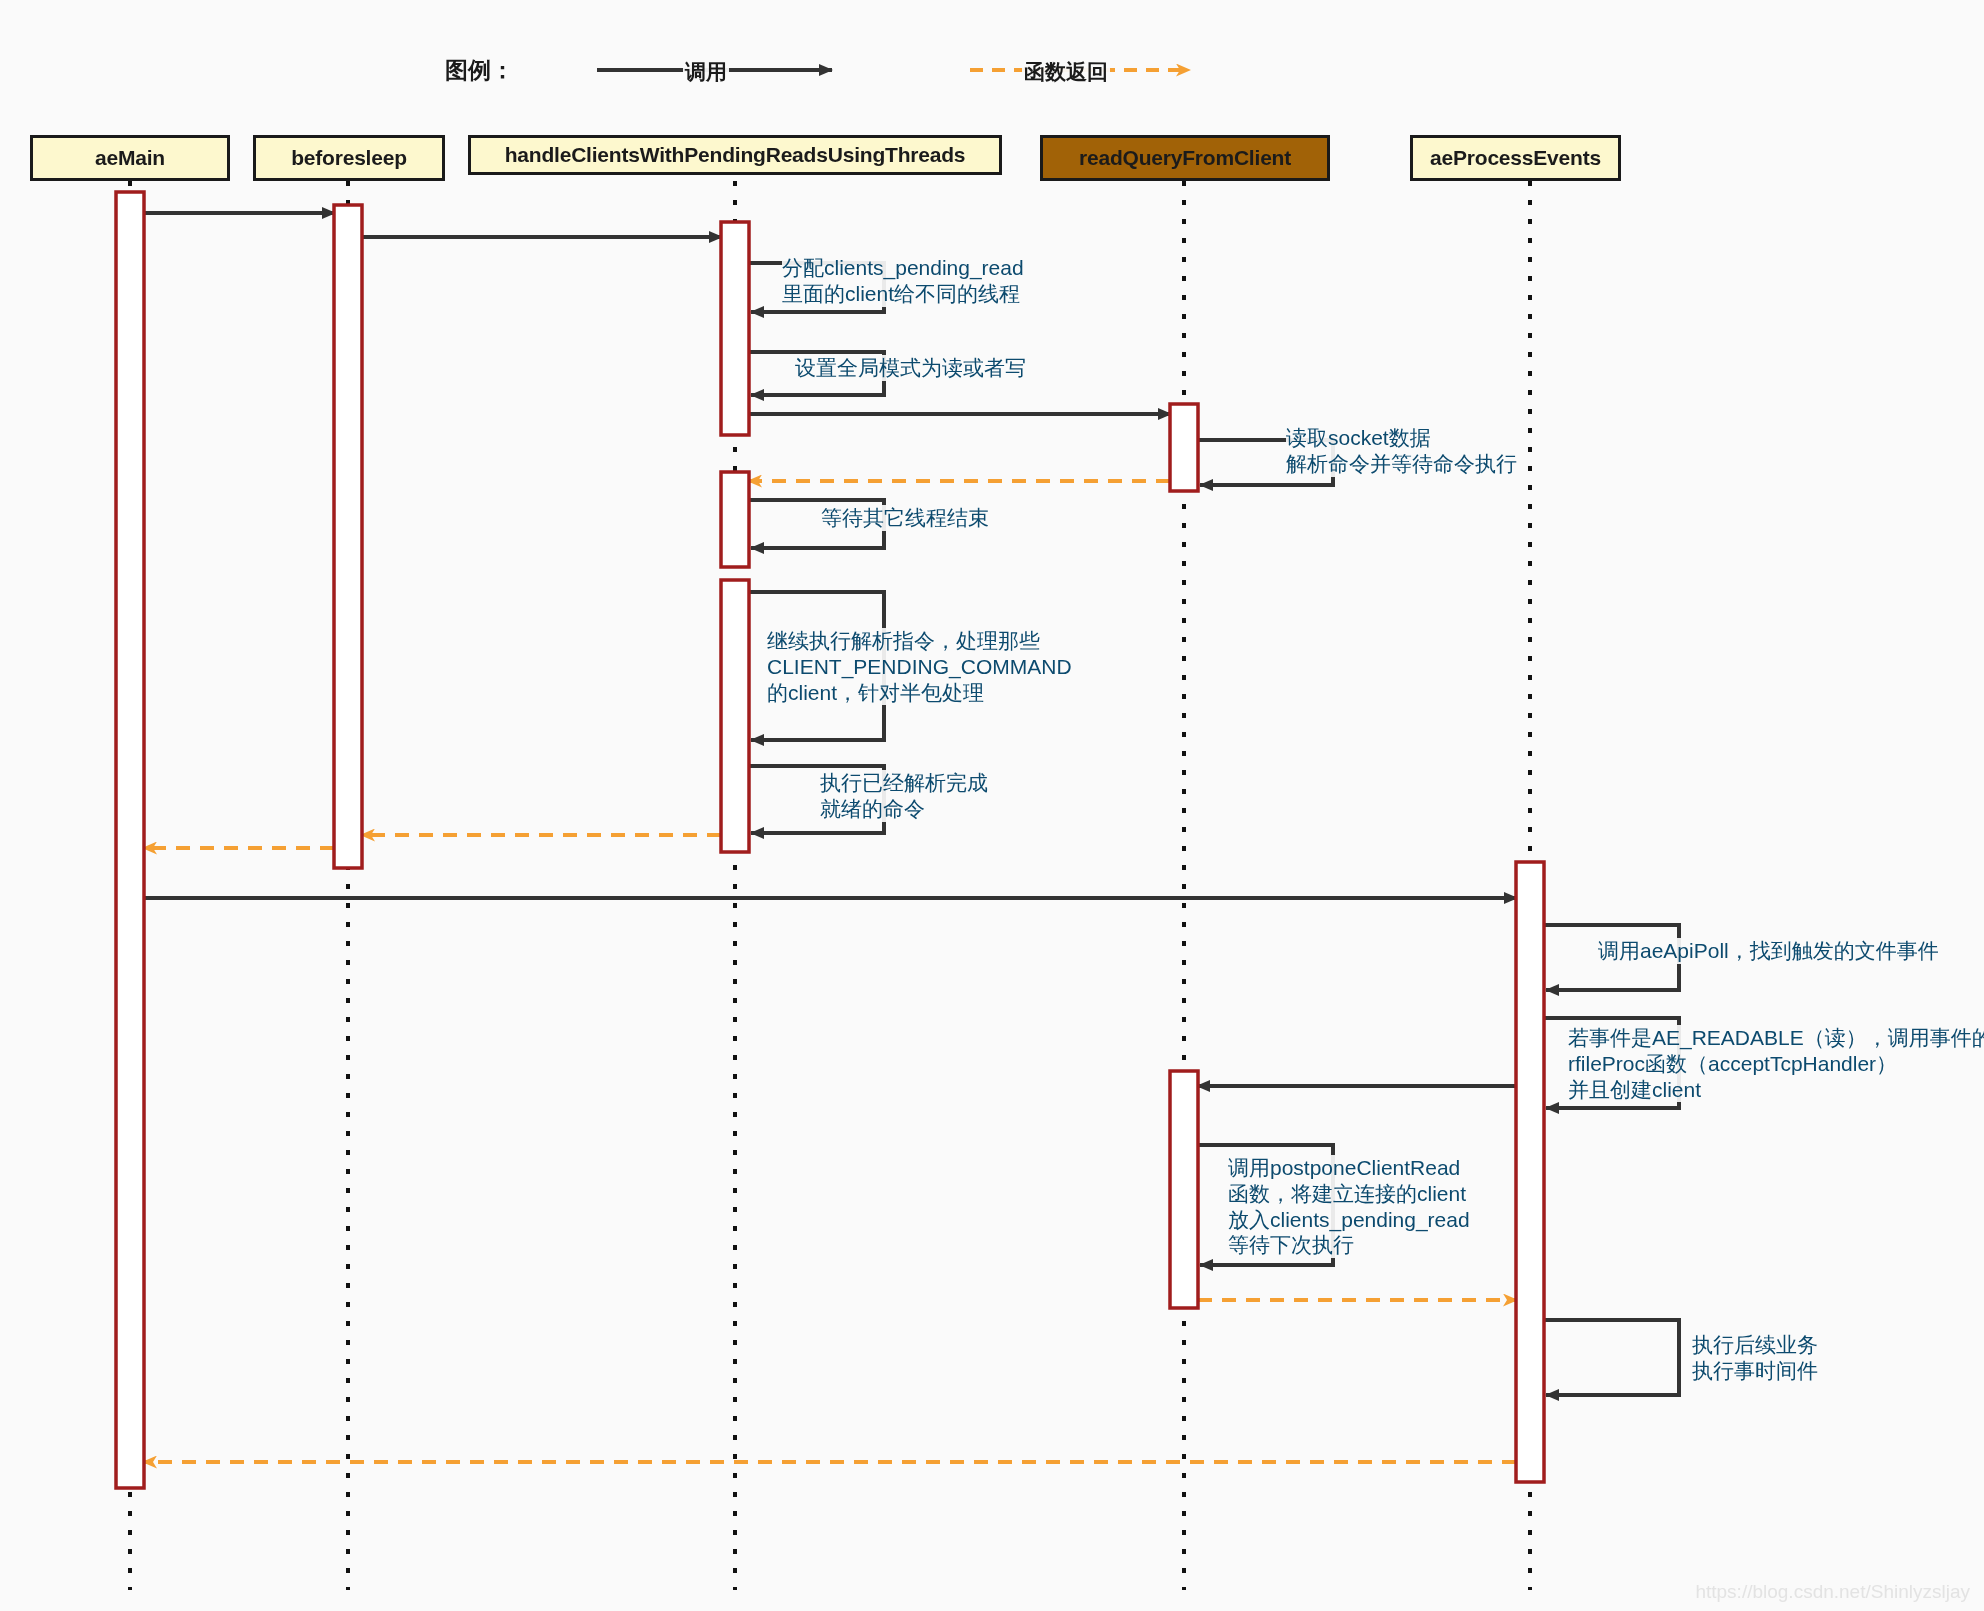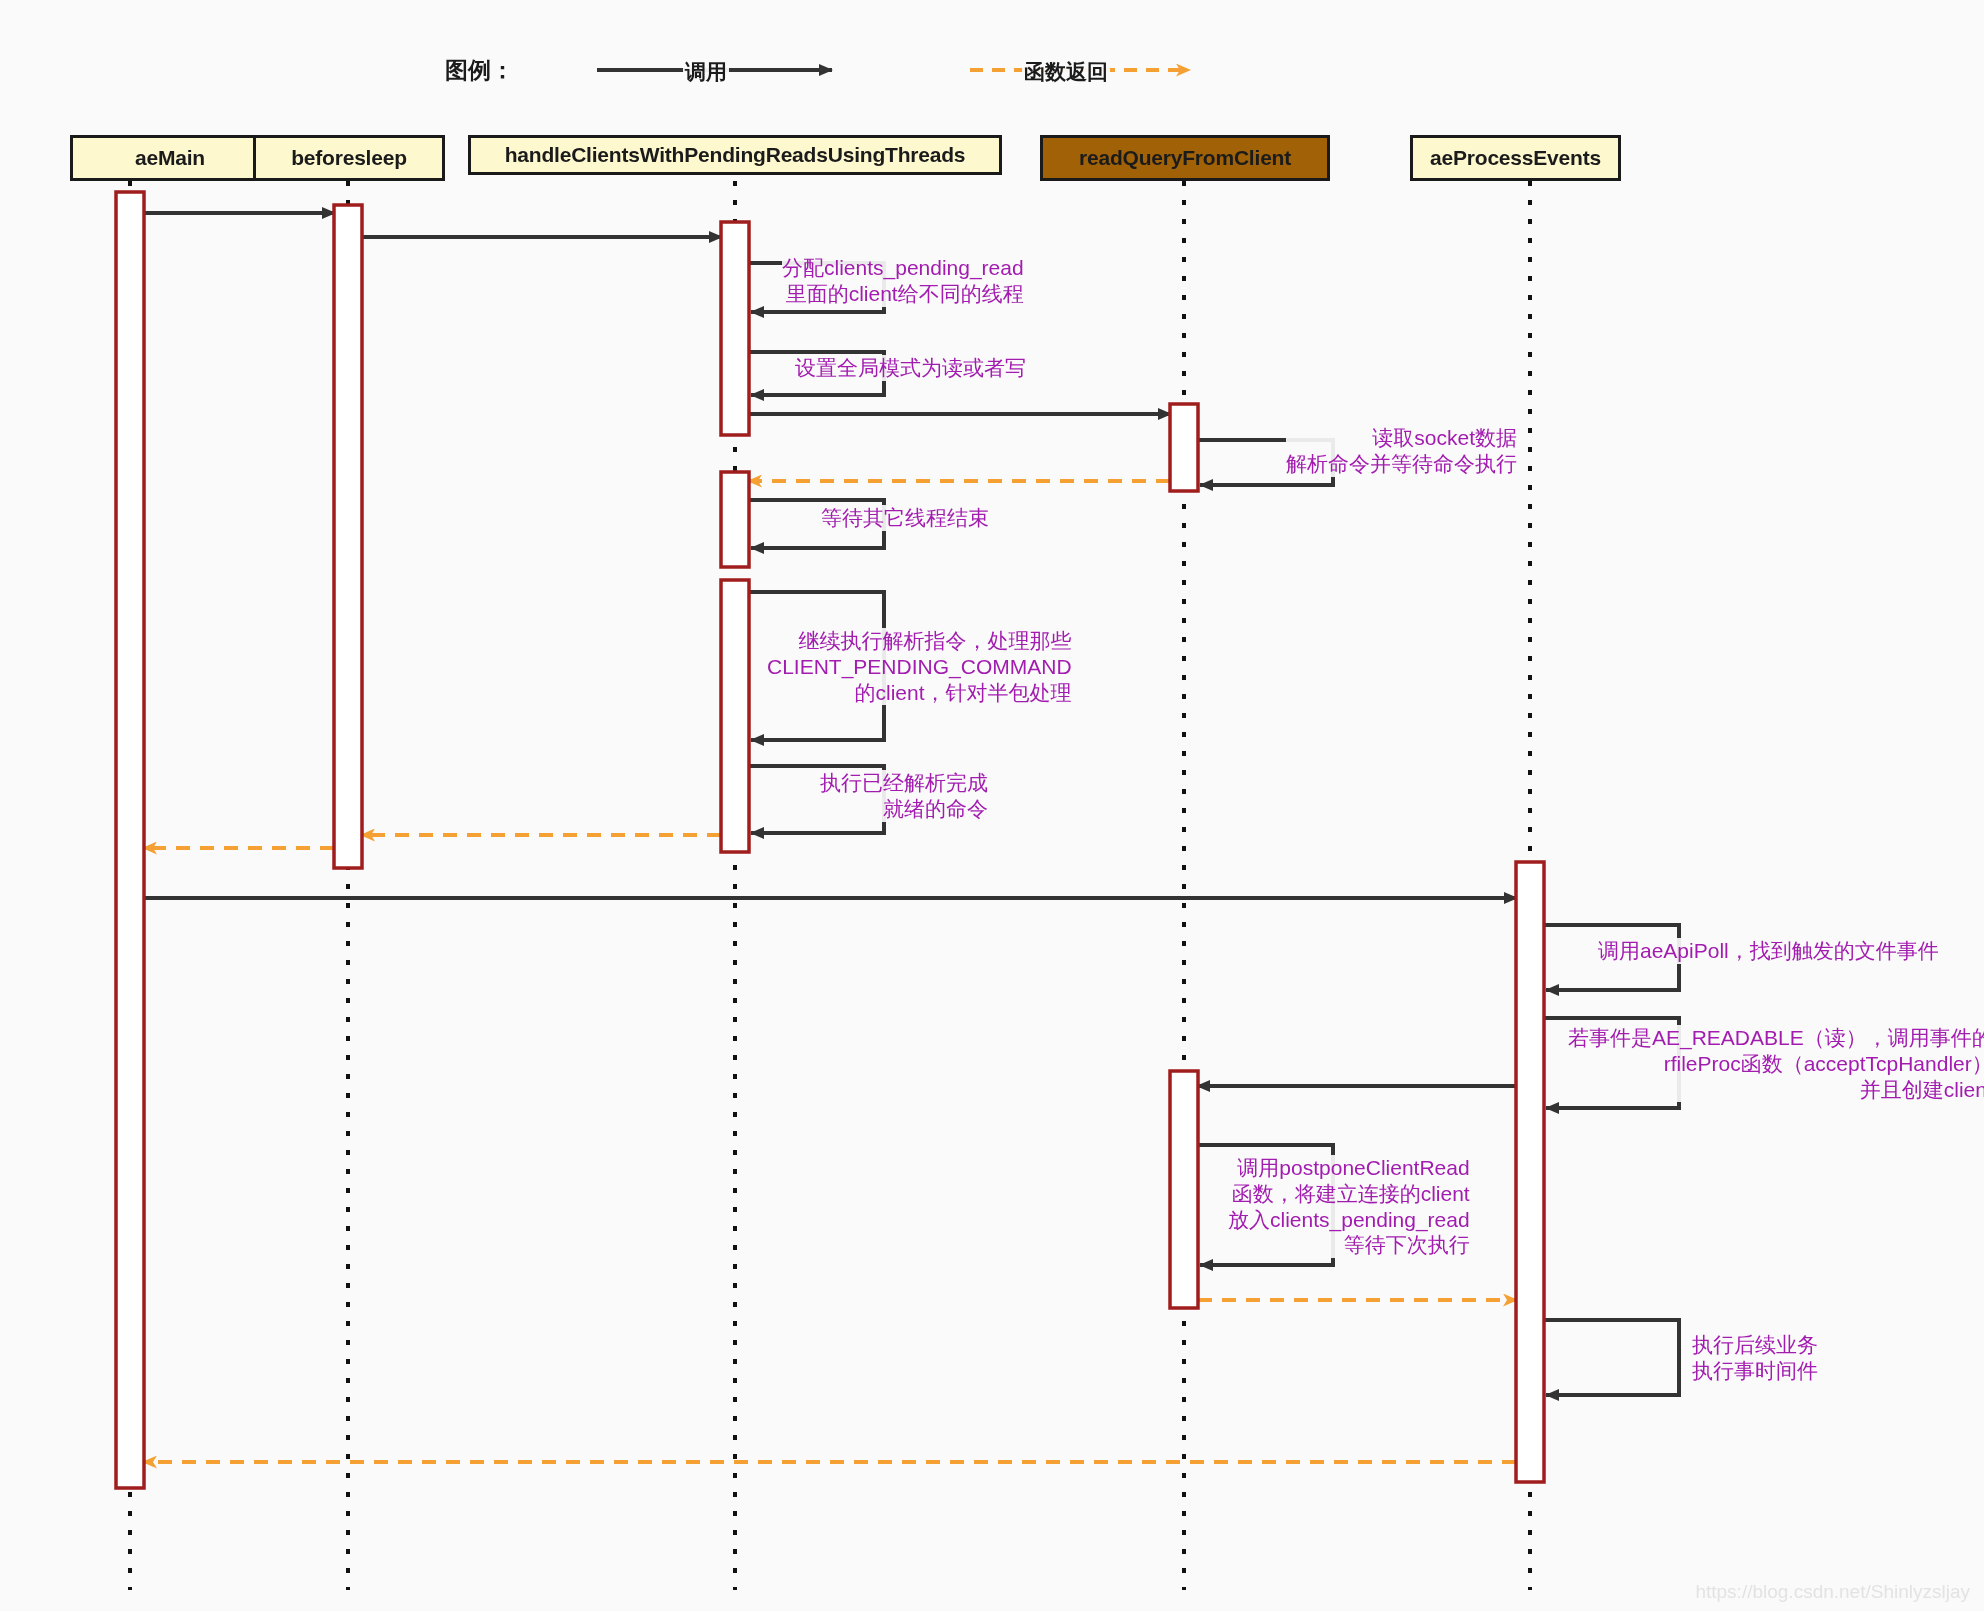--- a/index.html
+++ b/index.html
@@ -21,24 +21,24 @@
     display:flex;align-items:center;justify-content:center;
     font-weight:bold;
     font-size:21px;
     color:#1b1b1b;
     white-space:nowrap;
     letter-spacing:-0.2px;
   }
   .msg-label{
     position:absolute;
     background:rgba(250,250,250,0.92);
-    color:#a21caf;
+    color:#0c4a6e;
     font-size:21px;
     line-height:1.23;
-    text-align:right;
+    text-align:left;
     white-space:pre;
     pointer-events:none;
   }
   .legend-title{
     position:absolute;
     font-size:23px;
     font-weight:bold;
     color:#1b1b1b;
   }
   .legend-label{
@@ -112,21 +112,21 @@
         <rect x="721" y="222" width="28" height="213" fill="#ffffff" stroke="#A01D1D" stroke-width="3.5"></rect>
         <rect x="721" y="472" width="28" height="95" fill="#ffffff" stroke="#A01D1D" stroke-width="3.5"></rect>
         <rect x="721" y="580" width="28" height="272" fill="#ffffff" stroke="#A01D1D" stroke-width="3.5"></rect>
         <rect x="1170" y="404" width="28" height="87" fill="#ffffff" stroke="#A01D1D" stroke-width="3.5"></rect>
         <rect x="1170" y="1071" width="28" height="237" fill="#ffffff" stroke="#A01D1D" stroke-width="3.5"></rect>
         <rect x="1516" y="862" width="28" height="620" fill="#ffffff" stroke="#A01D1D" stroke-width="3.5"></rect>
       </g>
   </svg>
 
   <div id="boxes">
-      <div class="lifeline-box" style="left: 30px; top: 135px; width: 200px; height: 46px; background: rgb(253, 248, 206); border-color: rgb(26, 26, 26); margin-left: 40px;">aeMain</div>
+      <div class="lifeline-box" style="left: 30px; top: 135px; width: 200px; height: 46px; background: rgb(253, 248, 206); border-color: rgb(26, 26, 26);">aeMain</div>
       <div class="lifeline-box" style="left: 253px; top: 135px; width: 192px; height: 46px; background: rgb(253, 248, 206); border-color: rgb(26, 26, 26);">beforesleep</div>
       <div class="lifeline-box" style="left: 468px; top: 135px; width: 534px; height: 40px; background: rgb(253, 248, 206); border-color: rgb(26, 26, 26);">handleClientsWithPendingReadsUsingThreads</div>
       <div class="lifeline-box" style="left: 1040px; top: 135px; width: 290px; height: 46px; background: #a16207; border-color: rgb(26, 26, 26);">readQueryFromClient</div>
       <div class="lifeline-box" style="left: 1410px; top: 135px; width: 211px; height: 46px; background: rgb(253, 248, 206); border-color: rgb(26, 26, 26);">aeProcessEvents</div>
     </div>
   <div id="labels">
       <div class="msg-label" style="left: 782px; top: 255px;">分配clients_pending_read
 里面的client给不同的线程</div>
       <div class="msg-label" style="left: 795px; top: 355px;">设置全局模式为读或者写</div>
       <div class="msg-label" style="left: 1286px; top: 425px;">读取socket数据

